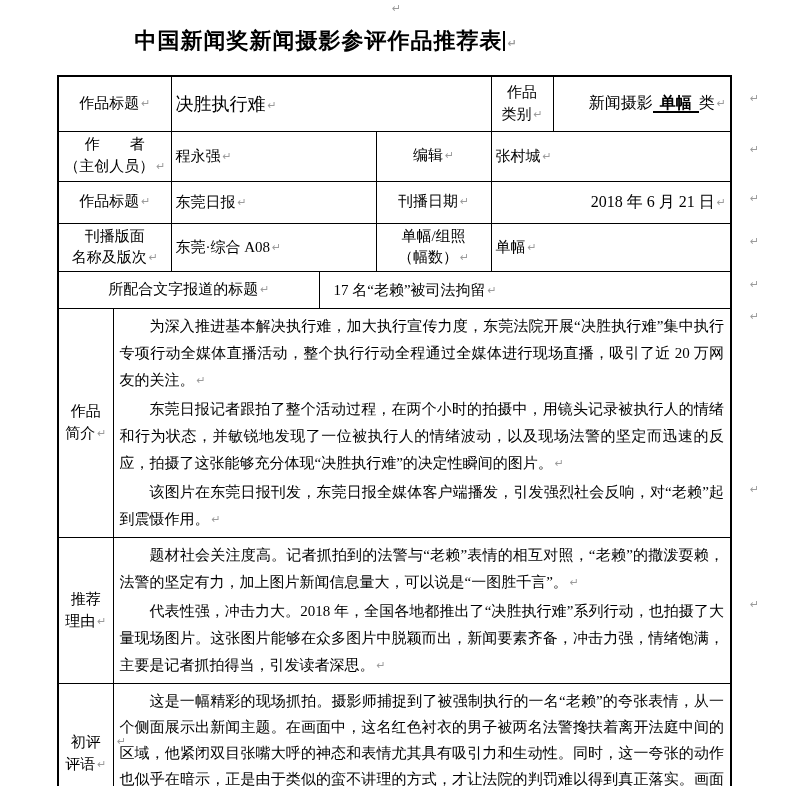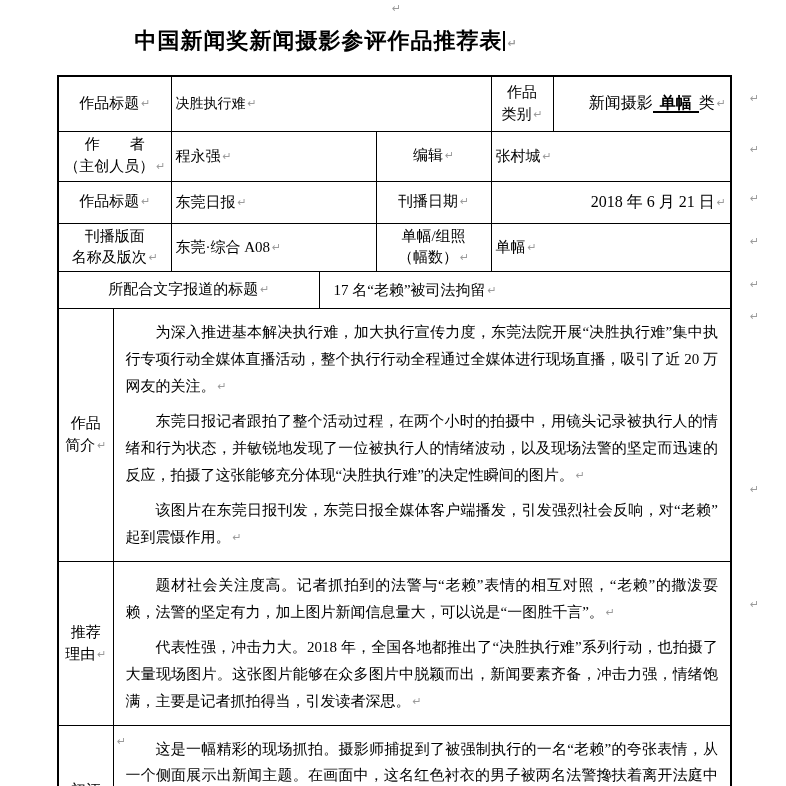--- a/index.html
+++ b/index.html
@@ -30,21 +30,21 @@
     font-size:15px;
     padding:2px 4px;
     overflow:hidden;
   }
   td.lab{text-align:center;font-size:16px;line-height:1.45;}
   td.val{text-align:left;padding-left:10px;}
   td.ctr{text-align:right;}
   .preline{white-space:pre-line;}
   td.bigcell{padding:3px 9px;}
   p.para{
-    margin:8px;text-align:justify;text-indent:2em;
+    margin:2px;text-align:justify;text-indent:2em;
     font-size:15px;line-height:27px;
   }
   .u-bold{font-weight:bold;border-bottom:2px solid #000;padding:0 7px;}
   .squiggle{
     text-decoration-style:wavy;
     text-decoration-color:#4466dd;
     text-decoration-thickness:1px;
     text-underline-offset:3px;
   }
 </style>
@@ -64,21 +64,21 @@
       <col style="width:148px">
     <col style="width:57px">
       <col style="width:115px">
       <col style="width:62px">
       <col style="width:178px">
   </colgroup>
 
   <tbody>
       <tr style="height:55px">
     <td class="lab" colspan="2"><span>作品标题</span><span class="fmark">↵</span></td>
-    <td class="val" colspan="3"><span style="font-size:14px">决胜执行难</span><span class="fmark">↵</span></td>
+    <td class="val" colspan="3"><span style="font-size:18px">决胜执行难</span><span class="fmark">↵</span></td>
     <td class="lab preline"><span class="preline">作品
 类别</span><span class="fmark">↵</span></td>
     <td class="ctr" style="font-size:16px">
       <span>新闻摄影</span><span class="u-bold">单幅</span><span>类</span><span class="fmark">↵</span>
     </td>
   </tr>
 
   <tr style="height:50px">
     <td class="lab preline" colspan="2"><span class="preline">作　　者
 （主创人员）</span><span class="fmark">↵</span></td>

